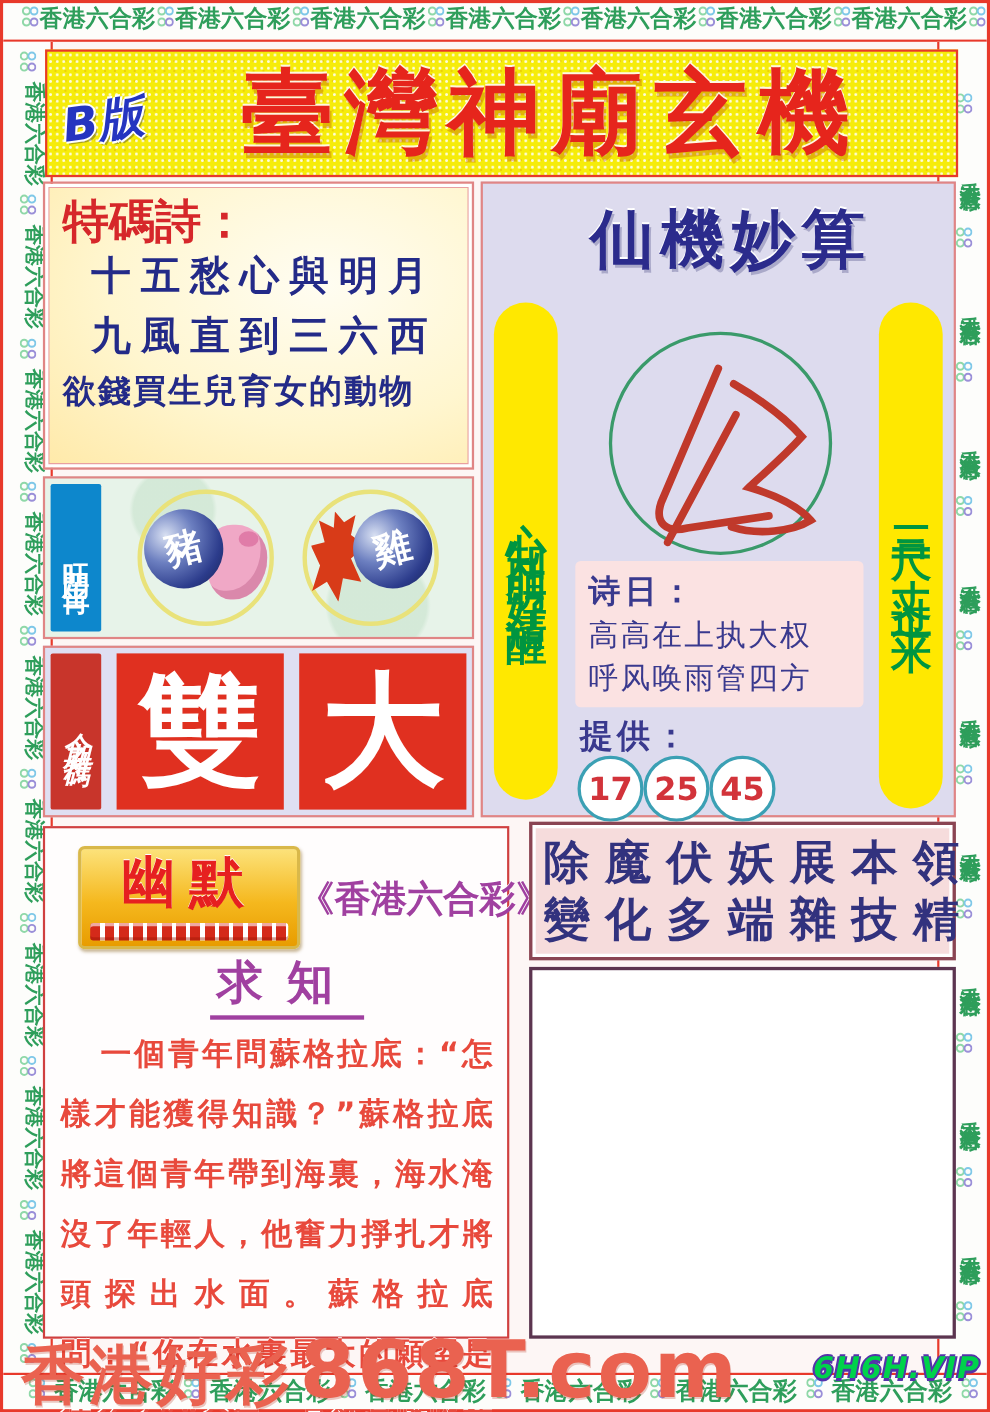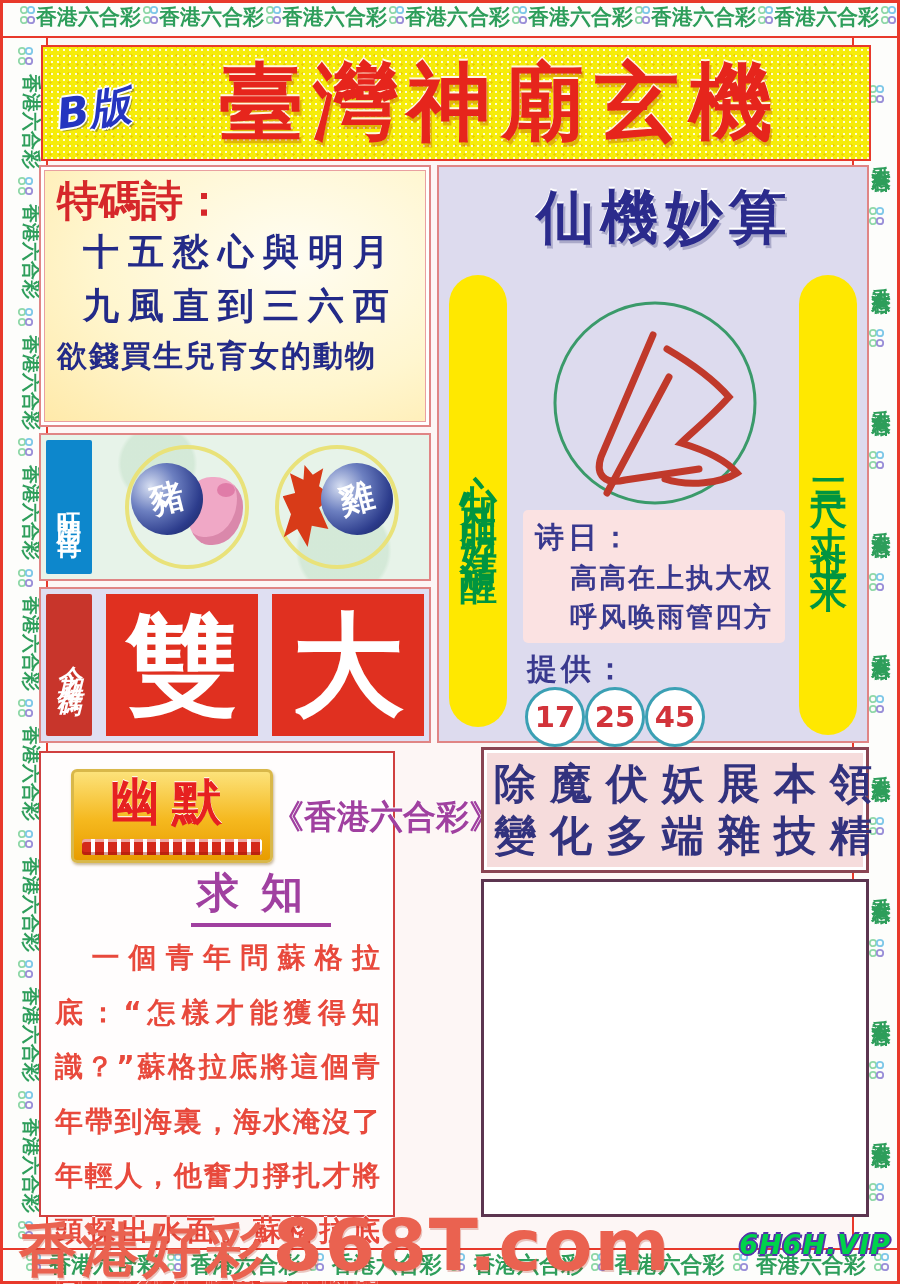--- a/index.html
+++ b/index.html
@@ -92,28 +92,28 @@
   .pill{position:absolute;width:58px;background:var(--pill-yellow);border-radius:30px;
         display:flex;align-items:center;justify-content:center;}
   .pill span{writing-mode:vertical-rl;text-orientation:upright;color:var(--pill-green);
              font-size:37px;font-weight:bold;letter-spacing:16px;}
   .pill-left{left:10px;top:108px;height:452px;}
   .pill-right{right:10px;top:108px;height:460px;}
   .oracle-circle{position:absolute;left:110px;top:130px;width:212px;height:212px;}
   .poem-box{position:absolute;left:84px;top:343px;width:262px;height:133px;background:var(--pink-box);
             border-radius:5px;padding:8px 12px;box-sizing:border-box;}
   .poem-box .lbl{color:#39398e;font-size:29px;font-weight:bold;letter-spacing:4px;}
-  .poem-box .ln{color:#39398e;font-size:27px;font-weight:bold;letter-spacing:2px;white-space:nowrap;line-height:1.45;text-align:right;}
+  .poem-box .ln{color:#39398e;font-size:27px;font-weight:normal;letter-spacing:2px;white-space:nowrap;line-height:1.45;}
   .provide-lbl{position:absolute;left:88px;top:482px;color:#39398e;font-size:30px;font-weight:bold;letter-spacing:4px;}
   .numbers-row{position:absolute;left:86px;top:520px;display:flex;}
   .num-ball{width:54px;height:54px;border-radius:50%;border:3px solid var(--ring-teal);background:#fff;
             color:var(--number-red);font-size:29px;font-weight:bold;display:flex;align-items:center;justify-content:center;}
 
   
-  .humor-panel{left:36px;top:748px;width:356px;height:466px;border:2px solid #d04040;background:#fffdfd;}
+  .humor-panel{left:36px;top:748px;width:424px;height:466px;border:2px solid #d04040;background:#fffdfd;}
   .humor-badge{position:absolute;left:30px;top:16px;width:196px;height:88px;border-radius:6px;
                border:3px solid #d9b84a;background:linear-gradient(180deg,#fce27a 0%,#f5b81e 55%,#e89c00 100%);
                box-shadow:1px 2px 3px rgba(120,80,0,.4);text-align:center;}
   .humor-badge .txt{font-size:50px;font-weight:bold;color:#e62020;line-height:60px;letter-spacing:12px;
                     text-shadow:0 -1px 0 #fff;}
   .weave{position:absolute;left:8px;right:8px;bottom:5px;height:16px;border-radius:3px;
          background:repeating-linear-gradient(90deg,#d42a1a 0 9px,#fff 9px 13px);
          box-shadow:inset 0 3px 0 rgba(255,255,255,.6),inset 0 -3px 0 rgba(150,20,0,.4);}
   .series{position:absolute;left:230px;top:42px;font-size:33px;font-weight:bold;color:var(--purple);
           white-space:nowrap;text-shadow:0 -1px 0 #fff;}

